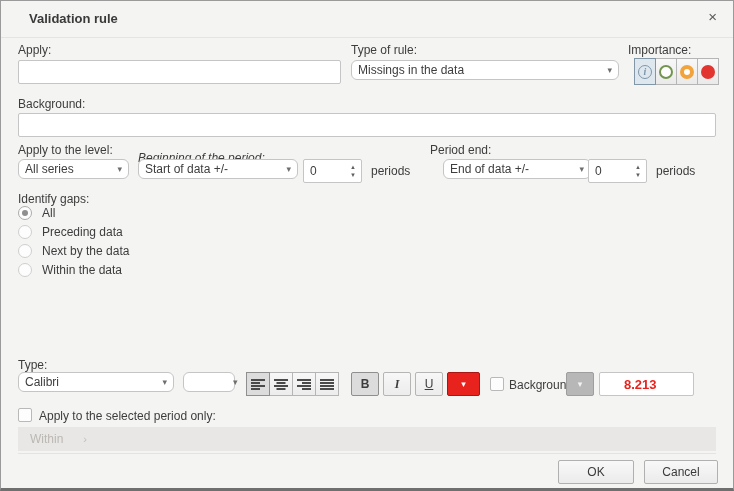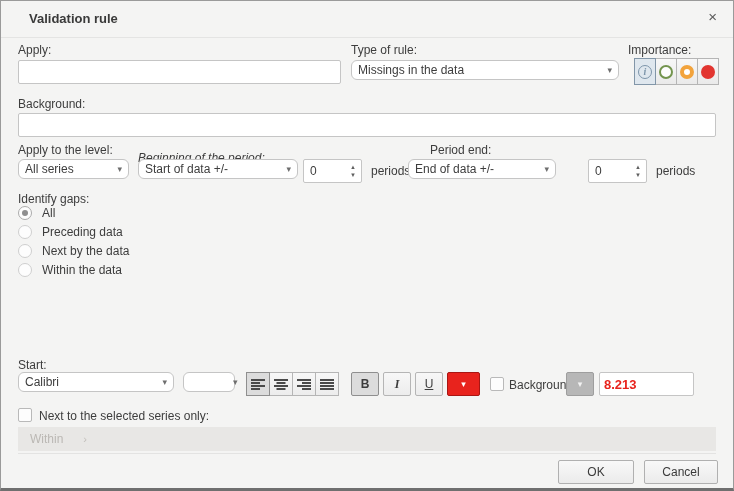--- a/index.html
+++ b/index.html
@@ -94,21 +94,21 @@
   .color-btn .arr{color:#ffffff;font-size:9px;}
   .gray-drop{
     position:absolute;box-sizing:border-box;width:28px;height:24px;
     border:1px solid #9e9e9e;border-radius:2px;background:#b7b7b7;
     display:flex;align-items:center;justify-content:center;cursor:default;padding:0;
   }
   .gray-drop .arr{color:#f2f2f2;font-size:9px;}
   .preview{
     position:absolute;box-sizing:border-box;width:95px;height:24px;
     border:1px solid #c5c5c5;border-radius:2px;background:#ffffff;
-    display:flex;align-items:center;padding-left:4px;
+    display:flex;align-items:center;padding-left:24px;
     color:#e8231d;font-weight:bold;font-size:13px;
   }
   
   .checkbox{
     position:absolute;box-sizing:border-box;width:14px;height:14px;
     border:1px solid #b9b9b9;border-radius:2px;background:#fdfdfd;cursor:default;
   }
   
   .series-bar{
     position:absolute;left:17px;top:426px;width:698px;height:24px;box-sizing:border-box;
@@ -175,21 +175,21 @@
   </div>
   <div class="spinner" style="left:302px;top:158px;width:59px;">
     <input class="spin-input" value="0" style="">
     <div class="spin-btns">
       <div class="spin-arrow">▲</div>
       <div class="spin-arrow">▼</div>
     </div>
   </div>
   <span class="lbl" style="left:370px;top:163px;">periods</span>
 
-  <div class="combo" style="left:407px;top:158px;width:148px;">
+  <div class="combo" style="left:442px;top:158px;width:148px;">
     <span class="combo-text">End of data +/-</span>
     <span class="combo-arrow">▾</span>
   </div>
   <div class="spinner" style="left:587px;top:158px;width:59px;">
     <input class="spin-input" value="0" style="">
     <div class="spin-btns">
       <div class="spin-arrow">▲</div>
       <div class="spin-arrow">▼</div>
     </div>
   </div>
@@ -206,21 +206,21 @@
   </div>
   <div class="radio-row" style="top:261px;">
     <span class="radio"></span>
     <span class="radio-label">Within the data</span>
   </div>
   <div class="radio-row" style="top:242px;">
     <span class="radio"></span>
     <span class="radio-label">Next by the data</span>
   </div>
 
-  <span class="lbl" style="left:17px;top:357px;">Start:</span>
+  <span class="lbl" style="left:17px;top:357px;">Type:</span>
   <div class="combo" style="left:17px;top:371px;width:156px;">
     <span class="combo-text">Calibri</span>
     <span class="combo-arrow">▾</span>
   </div>
   <div class="combo" style="left:182px;top:371px;width:52px;">
     <span class="combo-text">16</span>
     <span class="combo-arrow">▾</span>
   </div>
 
   <div class="align-group" style="left:245px;top:371px;">
@@ -276,21 +276,21 @@
   <span class="checkbox" style="left:489px;top:376px;"></span>
   <span class="lbl" style="left:508px;top:377px;">Background:</span>
   <button class="gray-drop" style="left:565px;top:371px;">
     <span class="arr">▾</span>
   </button>
   <div class="preview" style="left:598px;top:371px;">
     <span>8.213</span>
   </div>
 
   <span class="checkbox" style="left:17px;top:407px;"></span>
-  <span class="lbl" style="left:38px;top:408px;">Next to the selected series only:</span>
+  <span class="lbl" style="left:38px;top:408px;">Apply to the selected period only:</span>
 
   <div class="series-bar">
     <span>Within</span>
     <span class="series-arrow">›</span>
   </div>
 
   <div class="sep" style="top:452px;"></div>
   <button class="dlg-btn" style="left:557px;top:459px;width:76px;">OK</button>
   <button class="dlg-btn" style="left:643px;top:459px;width:74px;">Cancel</button>
 

